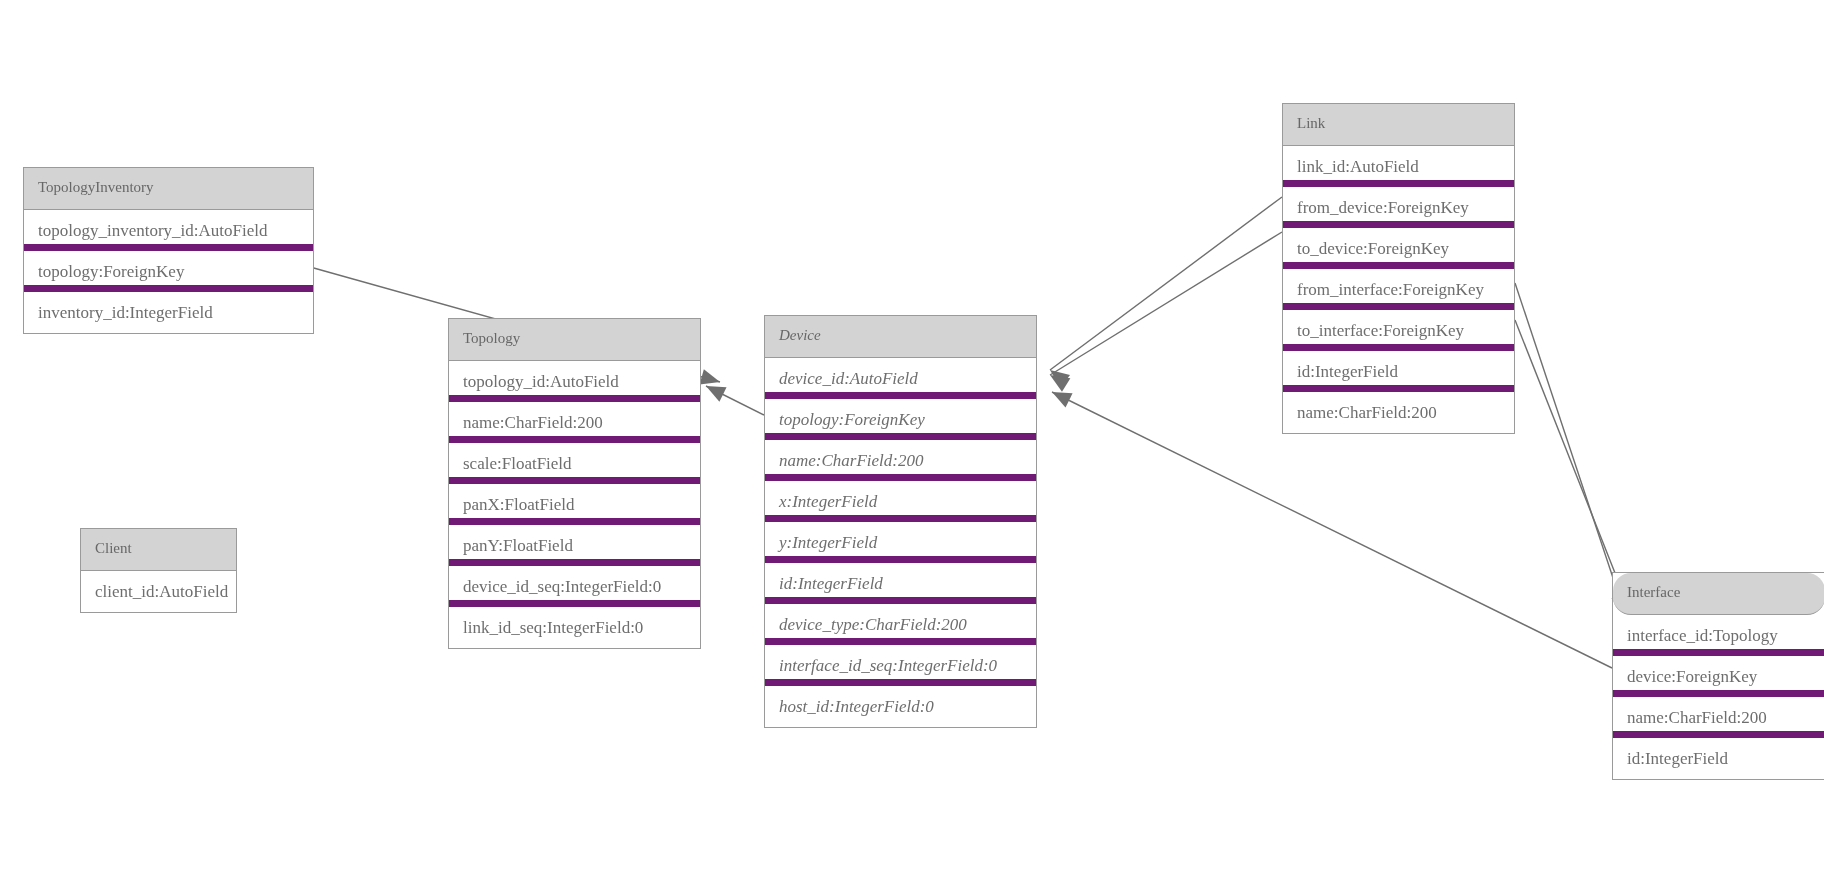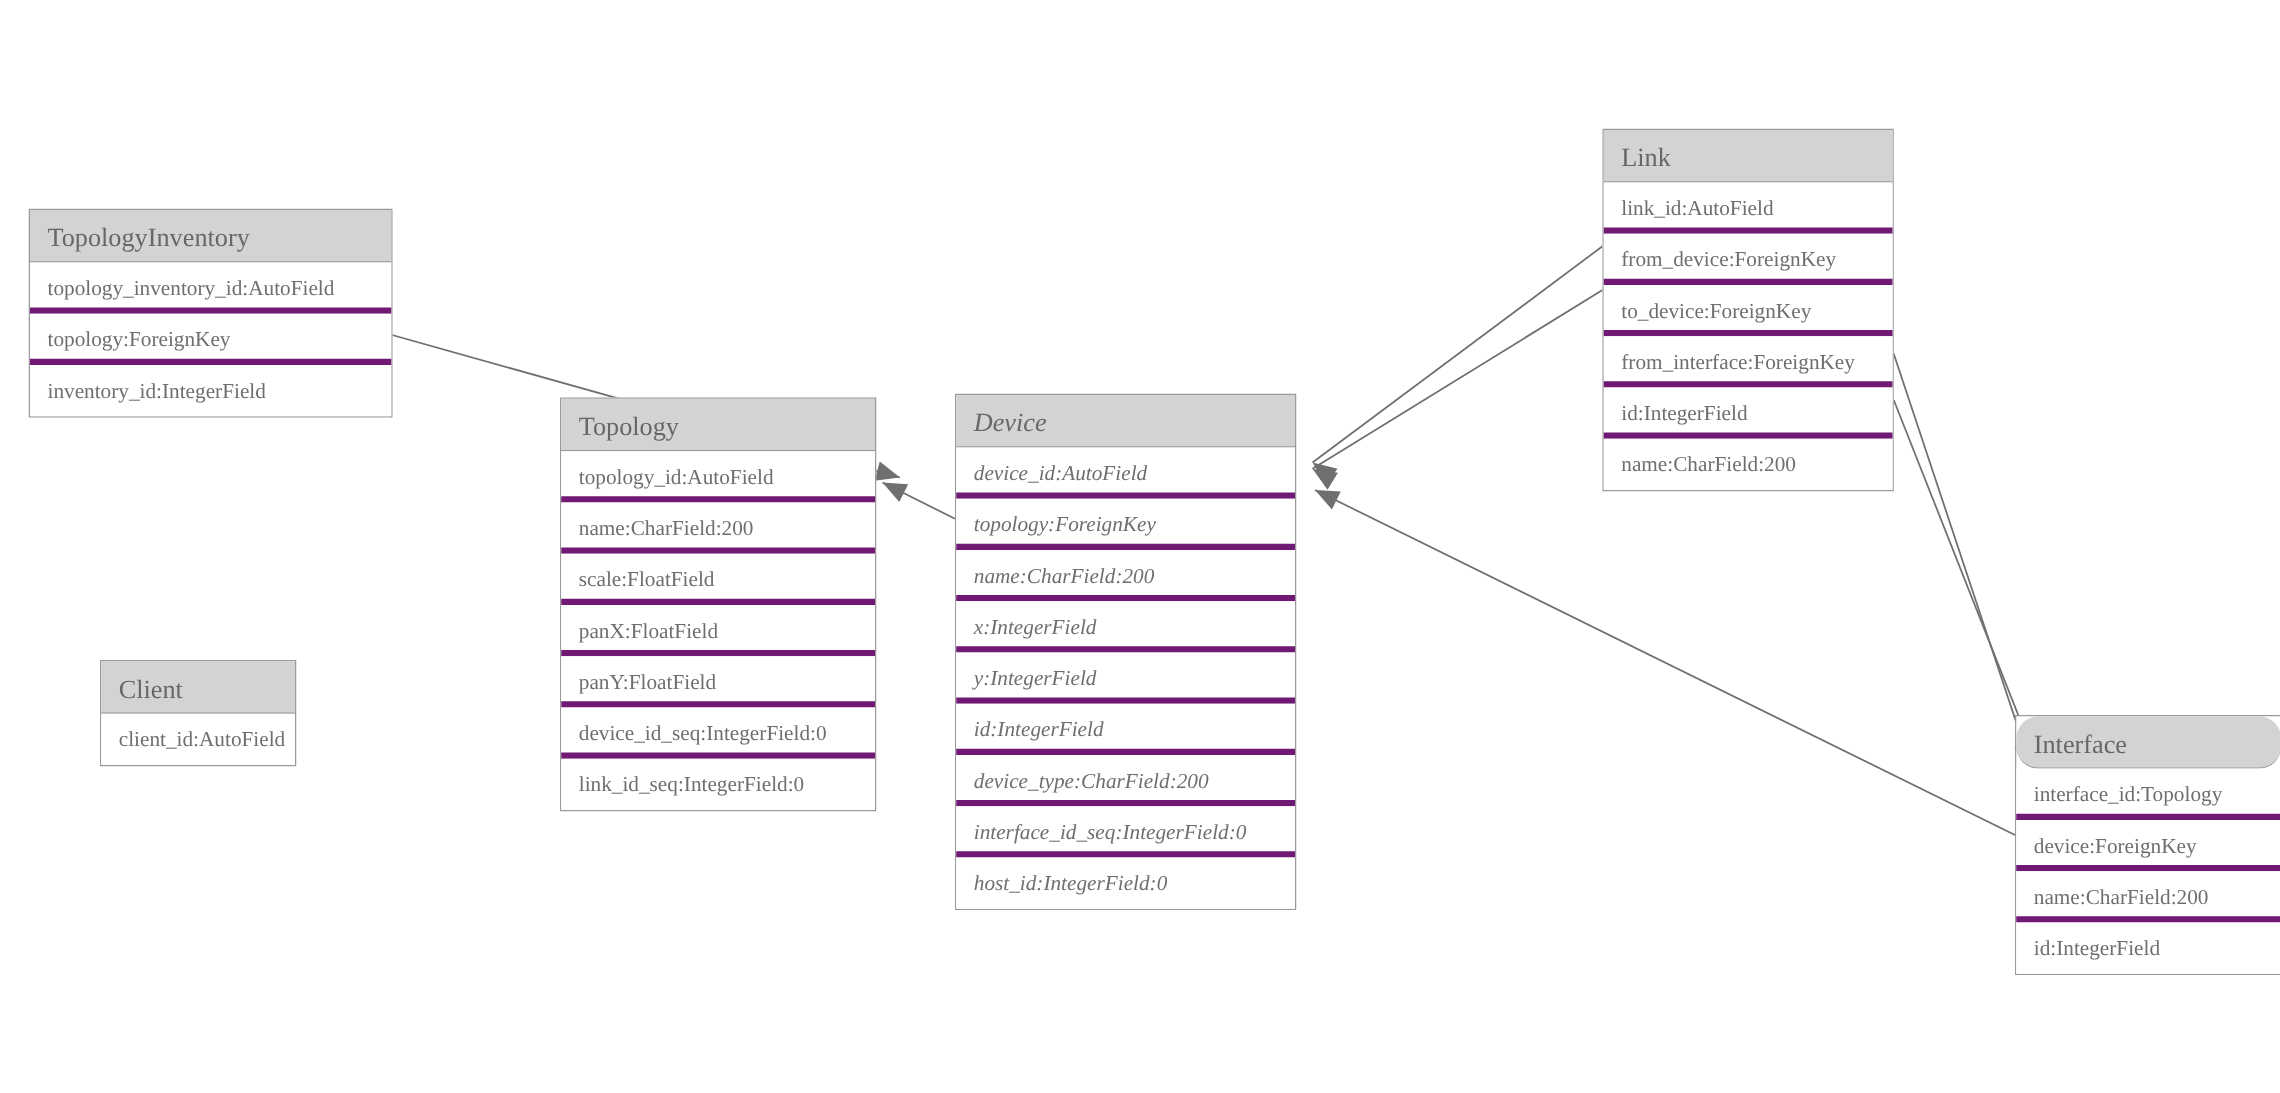--- a/index.html
+++ b/index.html
@@ -28,29 +28,29 @@
     box-sizing: border-box;
     border: 1px solid #9a9a9a;
     background: #ffffff;
     z-index: 2;
   }
   .entity-header {
     box-sizing: border-box;
     background: #d3d3d3;
     border-bottom: 1px solid #9a9a9a;
     color: #676767;
-    font-size: 21px;
+    font-size: 15px;
     line-height: 1;
     padding: 12px 0 12px 14px;
     white-space: nowrap;
   }
   .entity-field {
     box-sizing: border-box;
     background: #ffffff;
-    border-bottom: 5px solid #701a75;
+    border-bottom: 7px solid #701a75;
     color: #6e6e6e;
     font-size: 17px;
     line-height: 1;
     padding: 12px 0 12px 14px;
     white-space: nowrap;
   }
   .entity-field.last {
     border-bottom: none;
   }
 </style>
@@ -122,20 +122,21 @@
         <div class="entity-field" style="height: 41px;">device_type:CharField:200</div>
         <div class="entity-field" style="height: 41px;">interface_id_seq:IntegerField:0</div>
         <div class="entity-field last" style="height: 41px;">host_id:IntegerField:0</div>
       </div>
       <div class="entity" style="left: 1282px; top: 103px; width: 233px;">
         <div class="entity-header" style="height: 42px;">Link</div>
         <div class="entity-field" style="height: 41px;">link_id:AutoField</div>
         <div class="entity-field" style="height: 41px;">from_device:ForeignKey</div>
         <div class="entity-field" style="height: 41px;">to_device:ForeignKey</div>
         <div class="entity-field" style="height: 41px;">from_interface:ForeignKey</div>
+        <div class="entity-field" style="height: 41px;">to_interface:ForeignKey</div>
         <div class="entity-field" style="height: 41px;">id:IntegerField</div>
         <div class="entity-field last" style="height: 41px;">name:CharField:200</div>
       </div>
       <div class="entity" style="left: 1612px; top: 572px; width: 214px;">
         <div class="entity-header" style="height: 42px; border-radius: 18px;">Interface</div>
         <div class="entity-field" style="height: 41px;">interface_id:Topology</div>
         <div class="entity-field" style="height: 41px;">device:ForeignKey</div>
         <div class="entity-field" style="height: 41px;">name:CharField:200</div>
         <div class="entity-field last" style="height: 41px;">id:IntegerField</div>
       </div>

